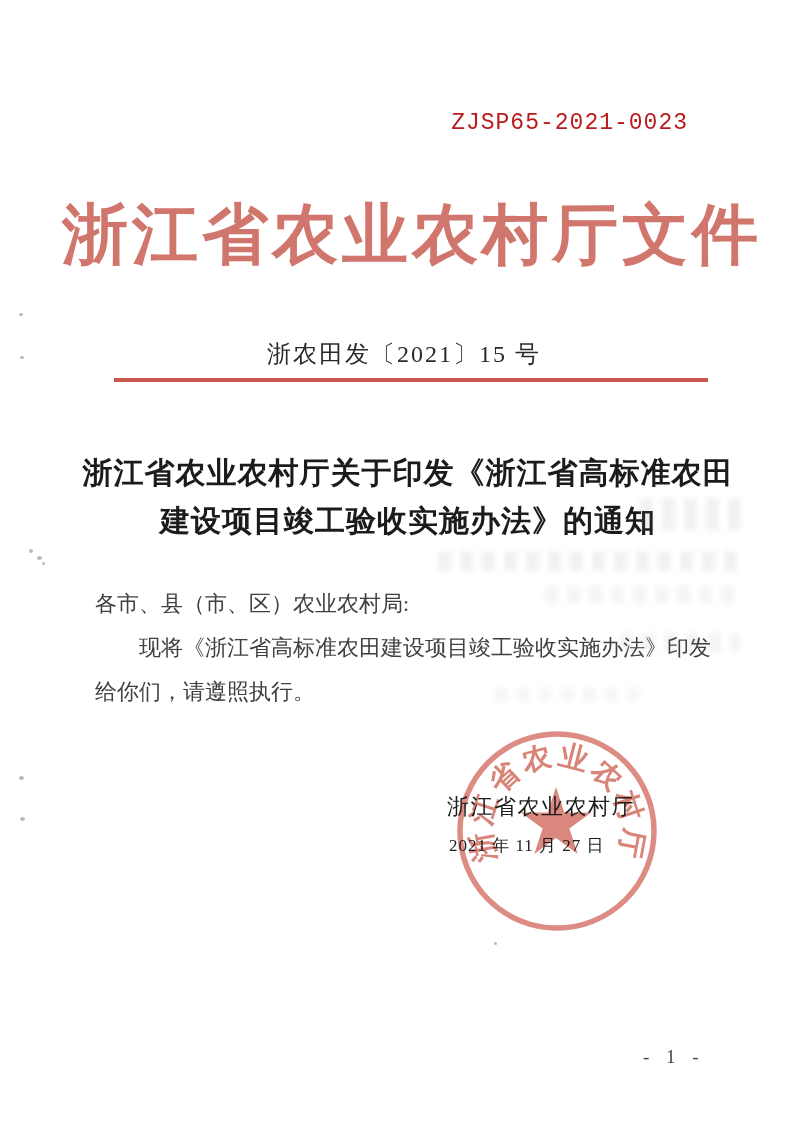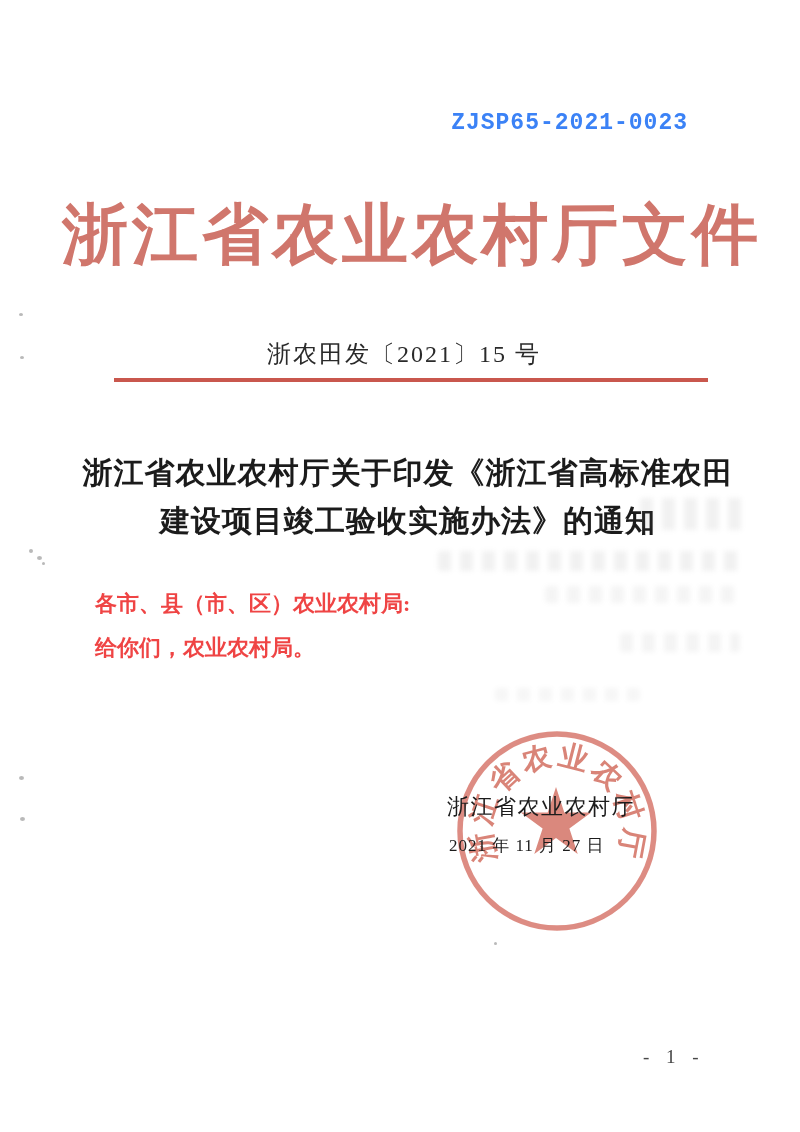--- a/index.html
+++ b/index.html
@@ -8,21 +8,21 @@
     width:800px;height:1132px;
     margin:0 auto;
     background:#ffffff;
     overflow:hidden;
     font-family:"Liberation Serif","DejaVu Serif",serif;
     color:#1e1e1e;
   }
   .doc-code{
     position:absolute;top:110px;right:112px;
     font-family:"Liberation Mono","DejaVu Sans Mono",monospace;
-    font-size:23px;font-weight:700;letter-spacing:1px;color:#3b82f6;
+    font-size:23px;font-weight:400;letter-spacing:1px;color:#b91c1c;
   }
   .masthead-title{
     position:absolute;top:200px;left:0;width:100%;
     text-align:center;transform:translateX(12px);
     font-size:66px;line-height:70px;font-weight:900;
     letter-spacing:4px;color:#d0766c;white-space:nowrap;
   }
   .doc-number{
     position:absolute;top:338px;left:0;width:100%;
     text-align:center;transform:translateX(4px);
@@ -34,21 +34,21 @@
   }
   .notice-title{
     position:absolute;top:449px;left:0;width:100%;
     text-align:center;transform:translateX(8px);
     font-size:30px;line-height:48px;font-weight:700;color:#1b1b1b;
     letter-spacing:1px;
   }
   .notice-title div{white-space:nowrap;}
   .body-block{
     position:absolute;top:582px;left:95px;width:622px;
-    font-size:22px;line-height:44px;color:#ef4444;font-weight:bold;
+    font-size:22px;line-height:44px;color:#404040;
   }
   .body-line{white-space:nowrap;}
   .body-line.indent{text-indent:44px;}
   .signature-name{
     position:absolute;top:792px;left:447px;
     font-size:22px;letter-spacing:1.5px;color:#1c1c1c;z-index:3;white-space:nowrap;
   }
   .signature-date{
     position:absolute;top:834px;left:449px;
     font-size:17px;letter-spacing:1px;color:#1c1c1c;z-index:3;white-space:nowrap;
@@ -96,21 +96,22 @@
 
   <div class="red-rule"></div>
 
   <div class="notice-title">
     <div>浙江省农业农村厅关于印发《浙江省高标准农田</div>
     <div>建设项目竣工验收实施办法》的通知</div>
   </div>
 
   <div class="body-block">
     <div class="body-line">各市、县（市、区）农业农村局:</div>
-    <div class="body-line">给你们，农业农村局。</div>
+    <div class="body-line indent">现将《浙江省高标准农田建设项目竣工验收实施办法》印发</div>
+    <div class="body-line">给你们，请遵照执行。</div>
   </div>
 
   <svg class="seal" viewBox="0 0 224 224" xmlns="http://www.w3.org/2000/svg">
 
     <circle cx="112" cy="112" r="97" fill="none" stroke="#cf5d4f" stroke-width="5.5" stroke-opacity="0.8"></circle>
 
     <polygon fill="#cc5a4a" fill-opacity="0.82" points="111,68 119.3,93.6 146.2,93.6 124.4,109.4 132.7,134.9 111,119.1 89.3,134.9 97.6,109.4 75.8,93.6 102.7,93.6"></polygon>
 
     <defs>
       <path id="sealArc" d="M 54.6 145 A 66 66 0 1 1 169.4 145" fill="none"></path>

